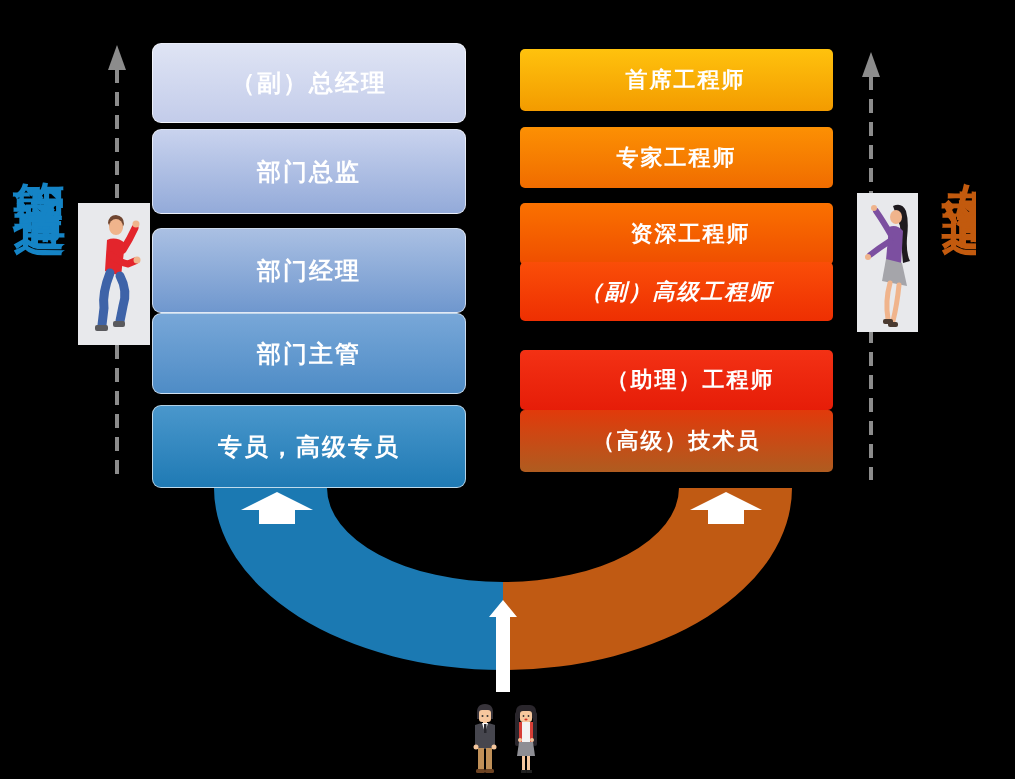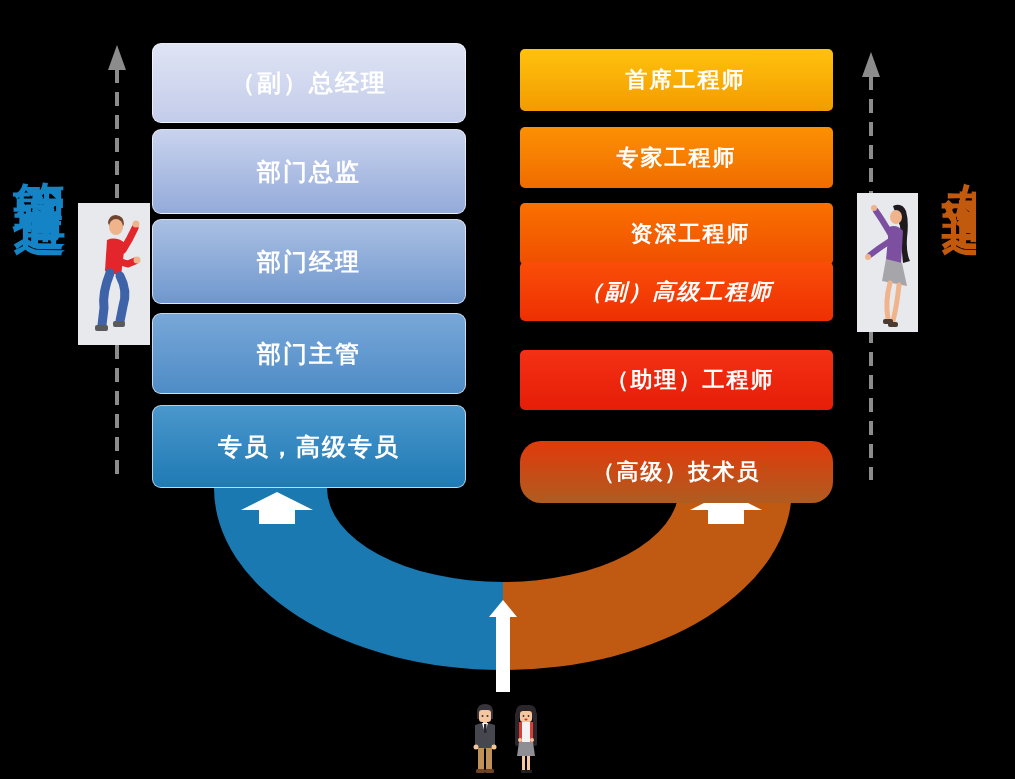--- a/index.html
+++ b/index.html
@@ -28,29 +28,29 @@
 
   
   .lbox,.rbox{
     position:absolute;display:flex;align-items:center;justify-content:center;
     color:#fff;font-weight:bold;letter-spacing:2px;box-sizing:border-box;
   }
   .lbox{left:152px;width:314px;font-size:24px;border-radius:9px;border:1px solid rgba(255,255,255,.65);}
   .rbox{left:520px;width:313px;font-size:22px;border-radius:5px;}
   .l1{top:3px;height:80px;}
   .l2{top:89px;height:85px;}
-  .l3{top:179px;height:85px;}
+  .l3{top:188px;height:85px;}
   .l4{top:273px;height:81px;}
   .l5{top:365px;height:83px;}
   .r1{top:9px;height:62px;padding-left:18px;}
   .r2{top:87px;height:61px;}
   .r3{top:163px;height:62px;padding-left:28px;}
   .r4{top:222px;height:59px;font-style:italic;}
   .r5{top:310px;height:60px;padding-left:28px;}
-  .r6{top:401px;height:62px;border-radius:21px;}
+  .r6{top:370px;height:62px;}
 
   .ringsvg{position:absolute;left:0;top:0;width:1015px;height:779px;pointer-events:none;}
 
   .person{position:absolute;}
   .person.man{left:468px;top:663px;width:34px;height:76px;}
   .person.woman{left:511px;top:664px;width:30px;height:74px;}
 </style>
 </head>
 <body>
 

